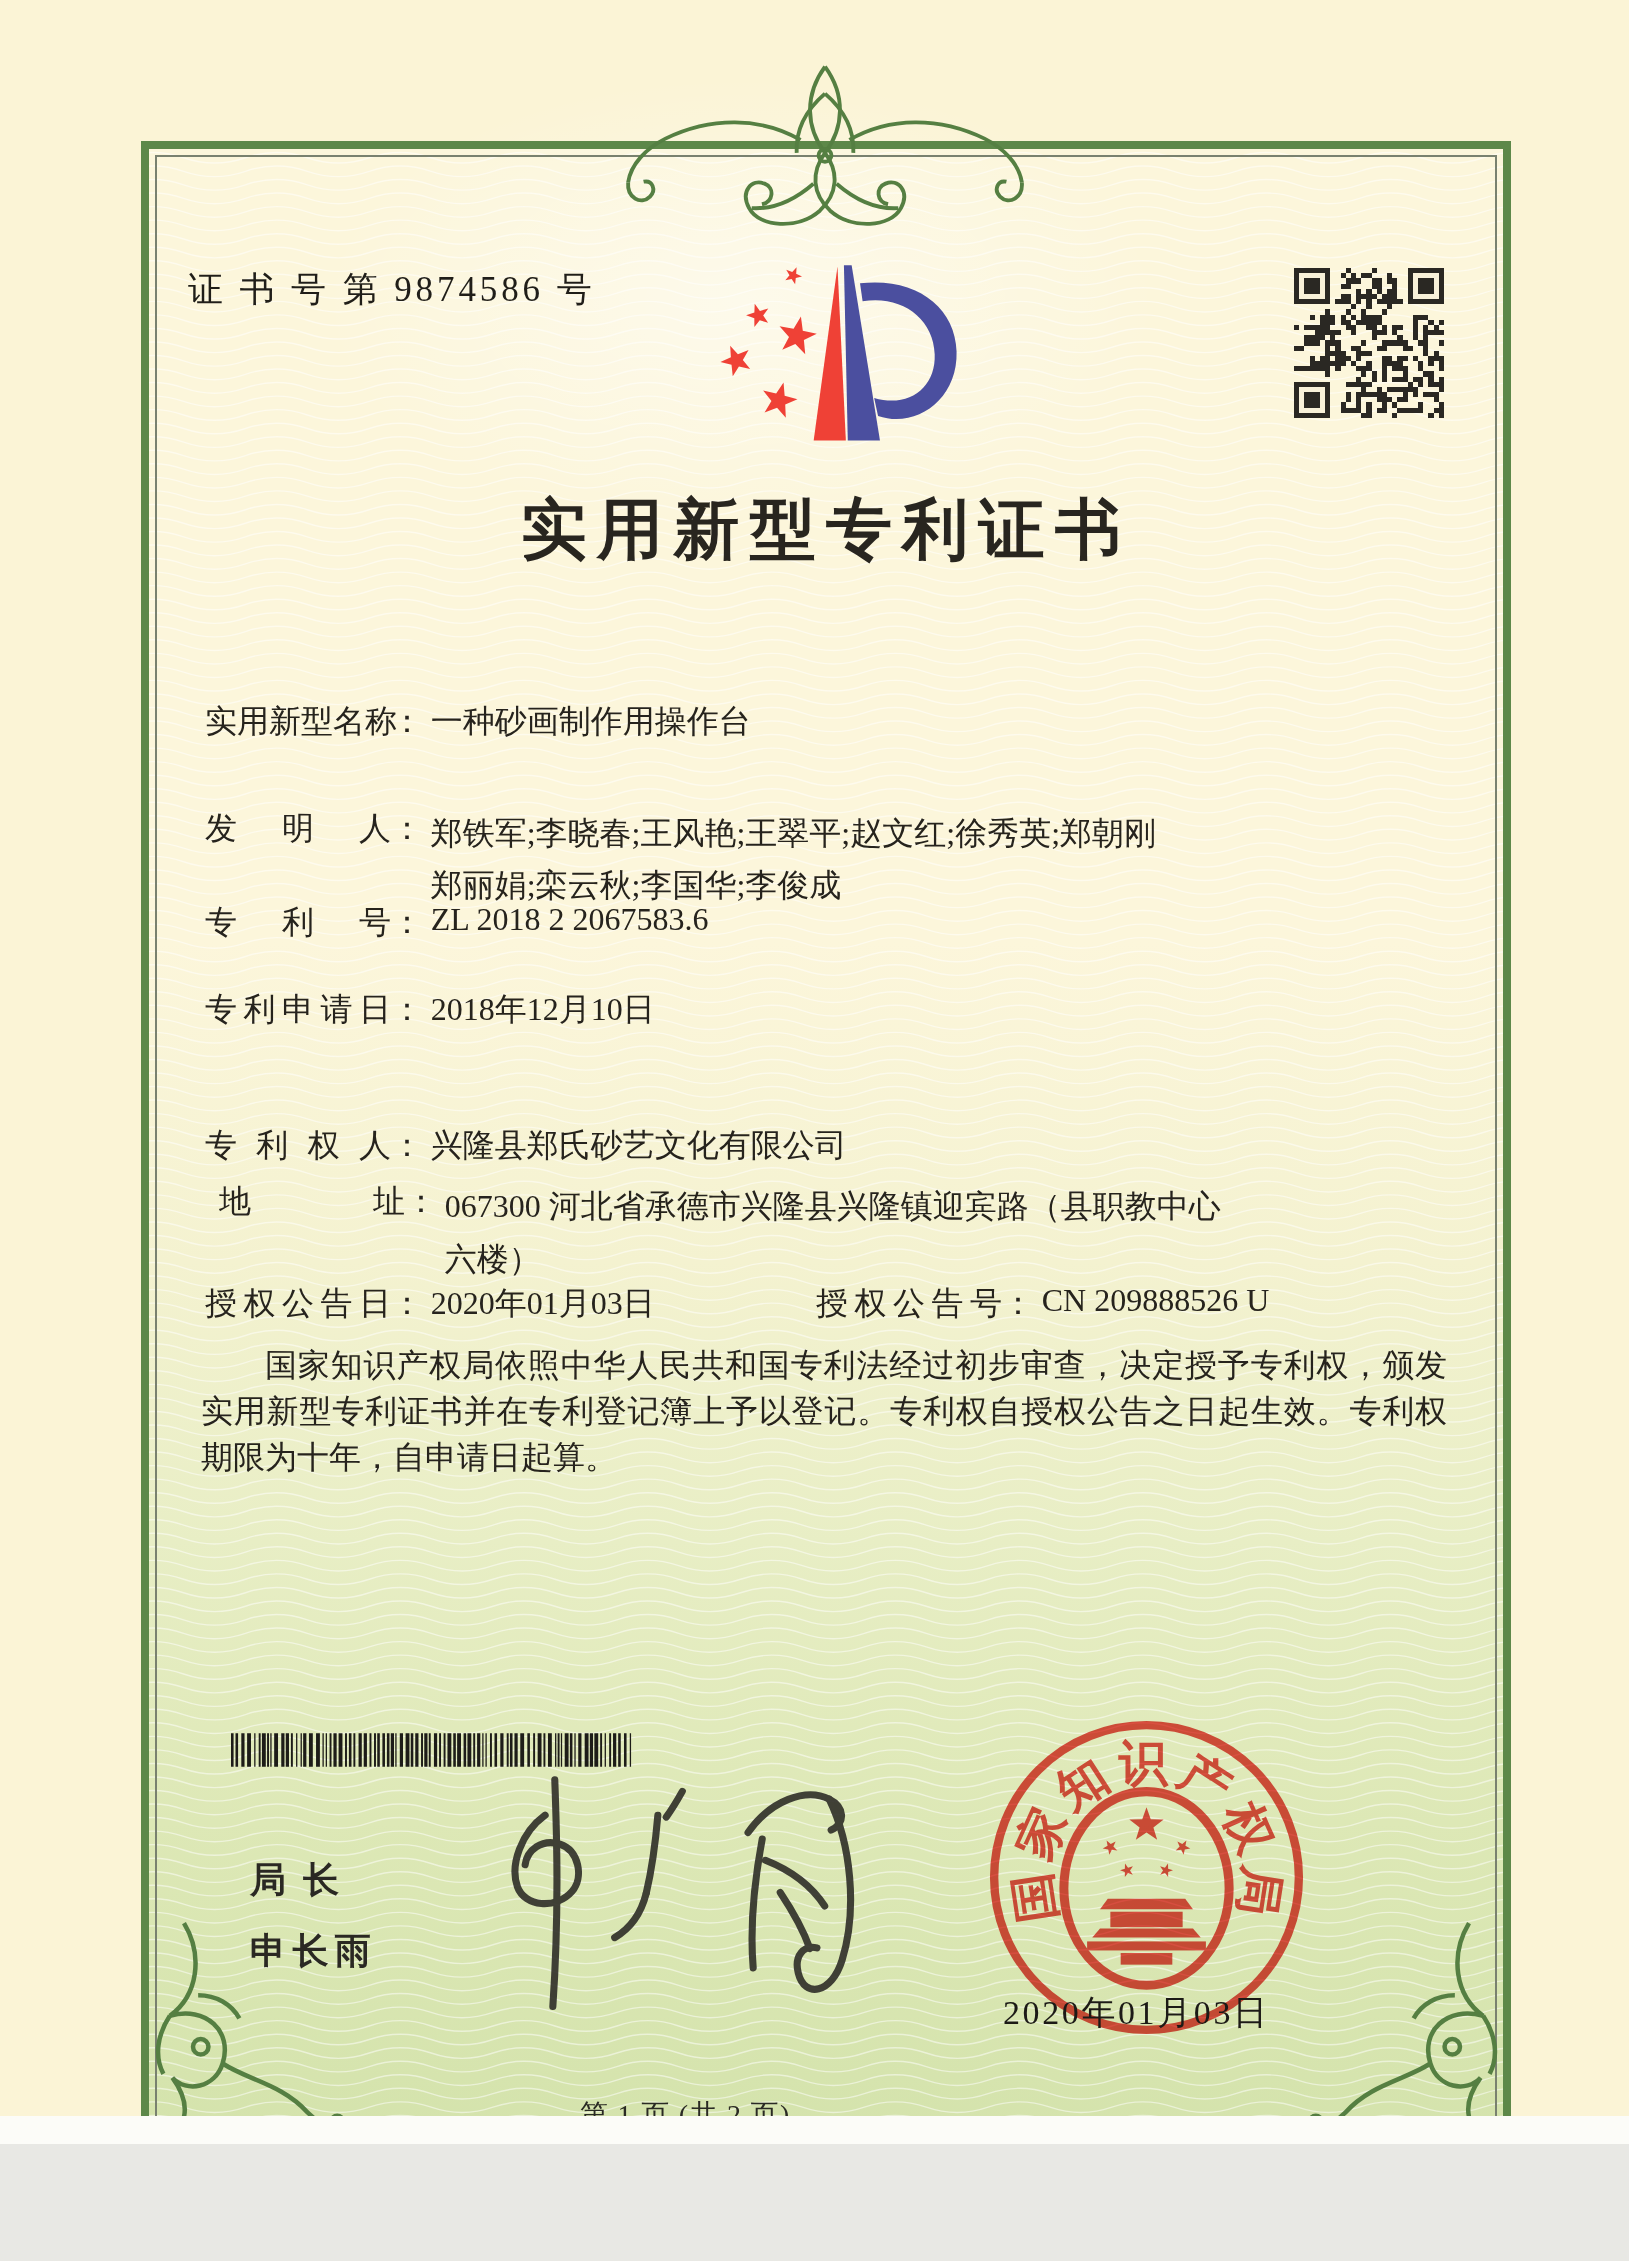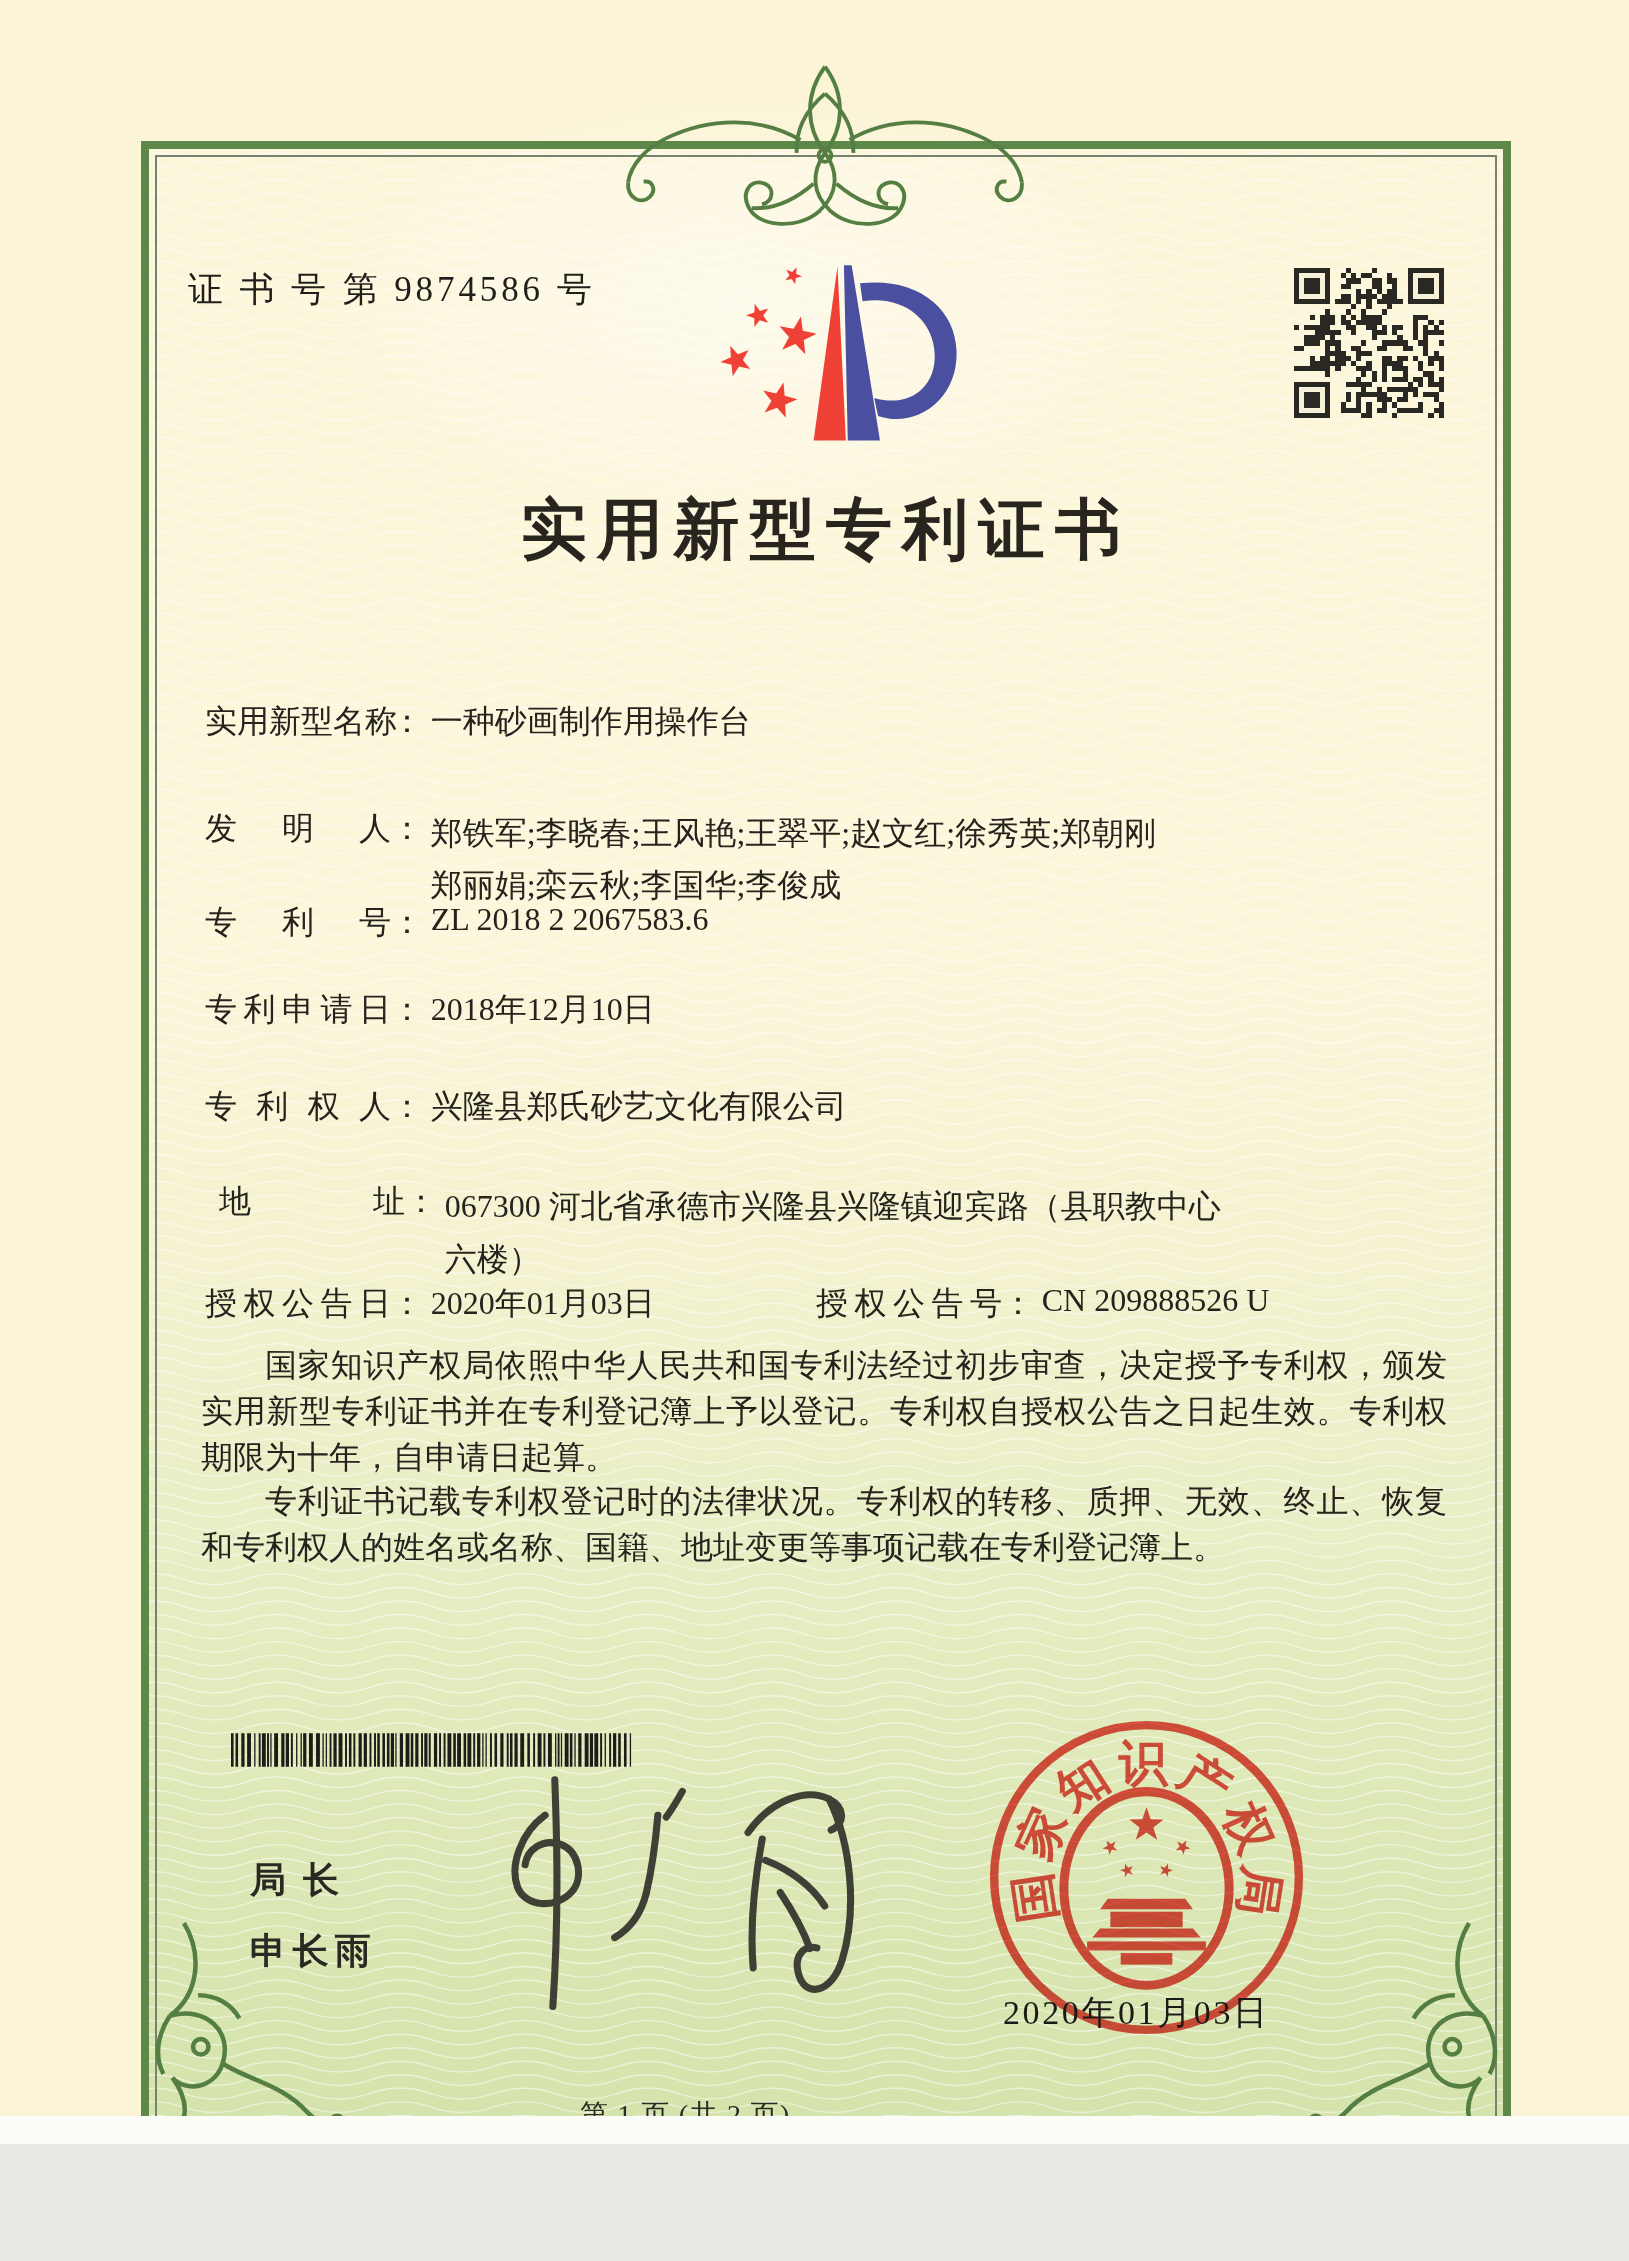--- a/index.html
+++ b/index.html
@@ -460,35 +460,34 @@
   </div>
 
   <div class="frow" style="top:901px;">
     <span class="flabel">专利号</span><span class="fcolon">：</span><span class="fvalue">ZL 2018 2 2067583.6</span>
   </div>
 
   <div class="frow" style="top:988px;">
     <span class="flabel">专利申请日</span><span class="fcolon">：</span><span class="fvalue">2018年12月10日</span>
   </div>
 
-  <div class="frow" style="top:1085px;">
+  <div class="frow" style="top:1124px;">
     <span class="flabel">专利权人</span><span class="fcolon">：</span><span class="fvalue">兴隆县郑氏砂艺文化有限公司</span>
   </div>
 
   <div class="frow" style="top:1180px;margin-left:14px;">
     <span class="flabel">地址</span><span class="fcolon">：</span><span class="fvalue vblock2"><span>067300 河北省承德市兴隆县兴隆镇迎宾路（县职教中心</span><br><span>六楼）</span></span>
   </div>
 
   <div class="frow" style="top:1282px;font-family:Liberation Serif, serif;">
     <span class="flabel">授权公告日</span><span class="fcolon">：</span><span class="fvalue">2020年01月03日</span>
     <span class="pair2"><span class="flabel">授权公告号</span><span class="fcolon">：</span><span class="fvalue">CN 209888526 U</span></span>
   </div>
 
   <div class="para" style="top:1342px;">国家知识产权局依照中华人民共和国专利法经过初步审查，决定授予专利权，颁发实用新型专利证书并在专利登记簿上予以登记。专利权自授权公告之日起生效。专利权期限为十年，自申请日起算。</div>
-  <div class="para" style="top:1478px;">专利证书记载专利权登记时的法律状况。专利权的转移、质押、无效、终止、恢复和专利权人的姓名或名称、国籍、地址变更等事项记载在专利登记簿上。</div>
 
   <svg class="barcode" id="barcode" width="402" height="34" viewBox="0 0 624 52">
       <rect x="0" y="0" width="4" height="52" fill="#1d1c18"></rect>
       <rect x="7" y="0" width="4" height="52" fill="#1d1c18"></rect>
       <rect x="16" y="0" width="5" height="52" fill="#1d1c18"></rect>
       <rect x="25" y="0" width="6" height="52" fill="#1d1c18"></rect>
       <rect x="36" y="0" width="2" height="52" fill="#1d1c18"></rect>
       <rect x="43" y="0" width="3" height="52" fill="#1d1c18"></rect>
       <rect x="48" y="0" width="6" height="52" fill="#1d1c18"></rect>
       <rect x="56" y="0" width="3" height="52" fill="#1d1c18"></rect>

